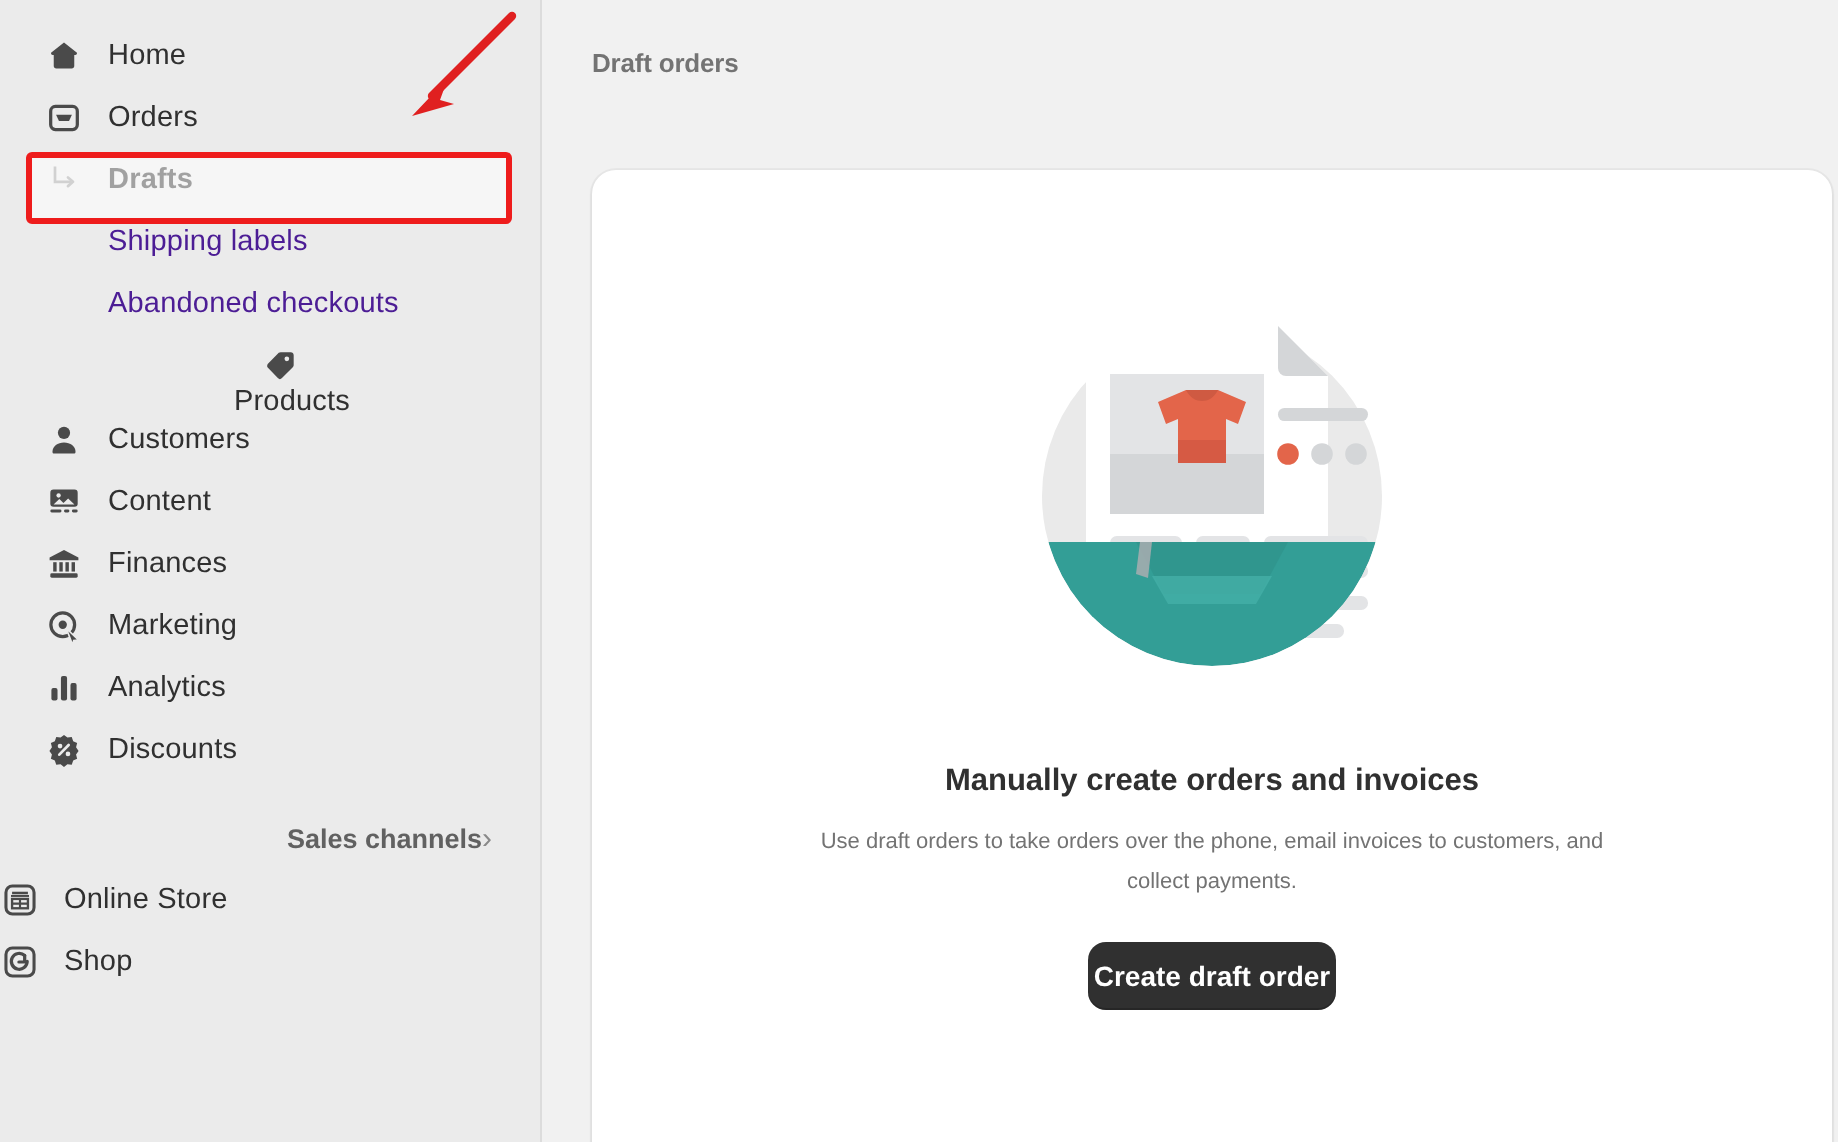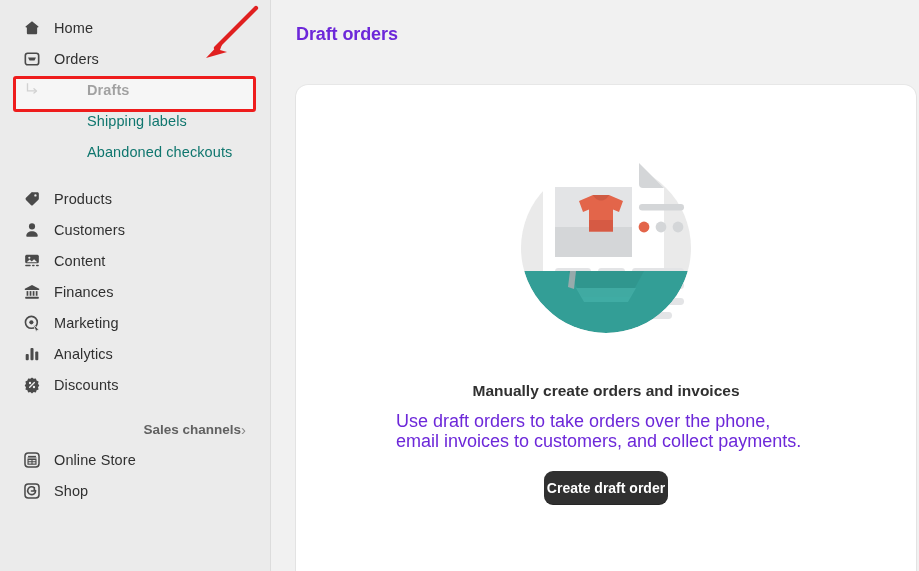--- a/index.html
+++ b/index.html
@@ -32,22 +32,22 @@
     display: flex; align-items: center; justify-content: center;
     margin-right: 12px;
   }
   .nav-icon svg { display: block; }
   .nav-label {
     font-size: 14.5px;
     color: #303030;
     letter-spacing: 0.1px;
     white-space: nowrap;
   }
-  .nav-sub { padding-left: 22px; gap: 33px; }
-  .nav-sub .nav-label { color: #0f766e; }
+  .nav-sub { padding-left: 22px; }
+  .nav-sub .nav-label { color: #4c1d95; }
   .sub-indent { width: 20px; flex: 0 0 20px; margin-right: 12px; }
 
   .section-head {
     display: flex; align-items: center;
     height: 30px;
     padding-left: 10px; padding-right: 24px;
     margin-top: 14px;
     cursor: pointer;
     text-align: right;
   }
@@ -56,21 +56,20 @@
     font-weight: bold;
     color: #616161;
     flex: 1;
   }
   .chev {
     color: #8a8a8a; font-size: 15px; line-height: 1;
   }
   .chan-item {
     display: flex; align-items: center;
     height: 31px;
-    padding-left: 22px;
     cursor: pointer;
   }
 
   
   #highlight-box {
     position: absolute;
     left: 13px; top: 76px;
     width: 243px; height: 36px;
     border: 3px solid #ee1c1c;
     border-radius: 3px;
@@ -85,23 +84,23 @@
   }
 
   
   #main {
     flex: 1; height: 571px;
     background: #f1f1f1;
     position: relative;
     padding-left: 25px; padding-top: 24px;
   }
   #page-title {
-    font-size: 18px;
+    font-size: 13px;
     font-weight: bold;
-    color: #6d28d9;
+    color: #737373;
     letter-spacing: -0.1px;
   }
   #card {
     position: absolute;
     left: 25px; top: 85px;
     width: 620px; height: 520px;
     background: #ffffff;
     border-radius: 12px;
     box-shadow: 0 0 0 1px rgba(0,0,0,0.04), 0 1px 2px rgba(0,0,0,0.07);
     display: flex; flex-direction: column;
@@ -111,23 +110,24 @@
   #illustration { width: 200px; height: 200px; }
   #empty-title {
     margin-top: 34px;
     font-size: 15.5px;
     font-weight: bold;
     color: #303030;
   }
   #empty-desc {
     margin-top: 11px;
     width: 420px;
-    font-size: 18px;
+    text-align: center;
+    font-size: 11px;
     line-height: 20px;
-    color: #6d28d9;
+    color: #737373;
   }
   #create-btn {
     margin-top: 20px;
     background: #303030;
     color: #ffffff;
     font-size: 14px;
     font-weight: bold;
     font-family: "Liberation Sans", sans-serif;
     border: none;
     border-radius: 9px;
@@ -175,21 +175,21 @@
     <div class="nav-item nav-sub">
       <span class="sub-indent"></span>
       <span class="nav-label">Shipping labels</span>
     </div>
 
     <div class="nav-item nav-sub">
       <span class="sub-indent"></span>
       <span class="nav-label">Abandoned checkouts</span>
     </div>
 
-    <div class="nav-item" style="margin-top:16px;">
+    <div class="nav-item" style="margin-top:6px;flex-direction:column;">
       <span class="nav-icon">
         <svg width="18" height="18" viewBox="0 0 20 20">
             <path fill="#4a4a4a" d="M10.4 2.4H16c.9 0 1.6.7 1.6 1.6v5.6c0 .4-.2.8-.5 1.1l-6 6a1.6 1.6 0 0 1-2.3 0L3.3 11c-.6-.6-.6-1.6 0-2.3l6-6c.3-.3.7-.4 1.1-.4zm3.4 2.3a1.3 1.3 0 1 0 0 2.6 1.3 1.3 0 0 0 0-2.6z"></path>
           </svg>
       </span>
       <span class="nav-label">Products</span>
     </div>
 
     <div class="nav-item">
       <span class="nav-icon">

